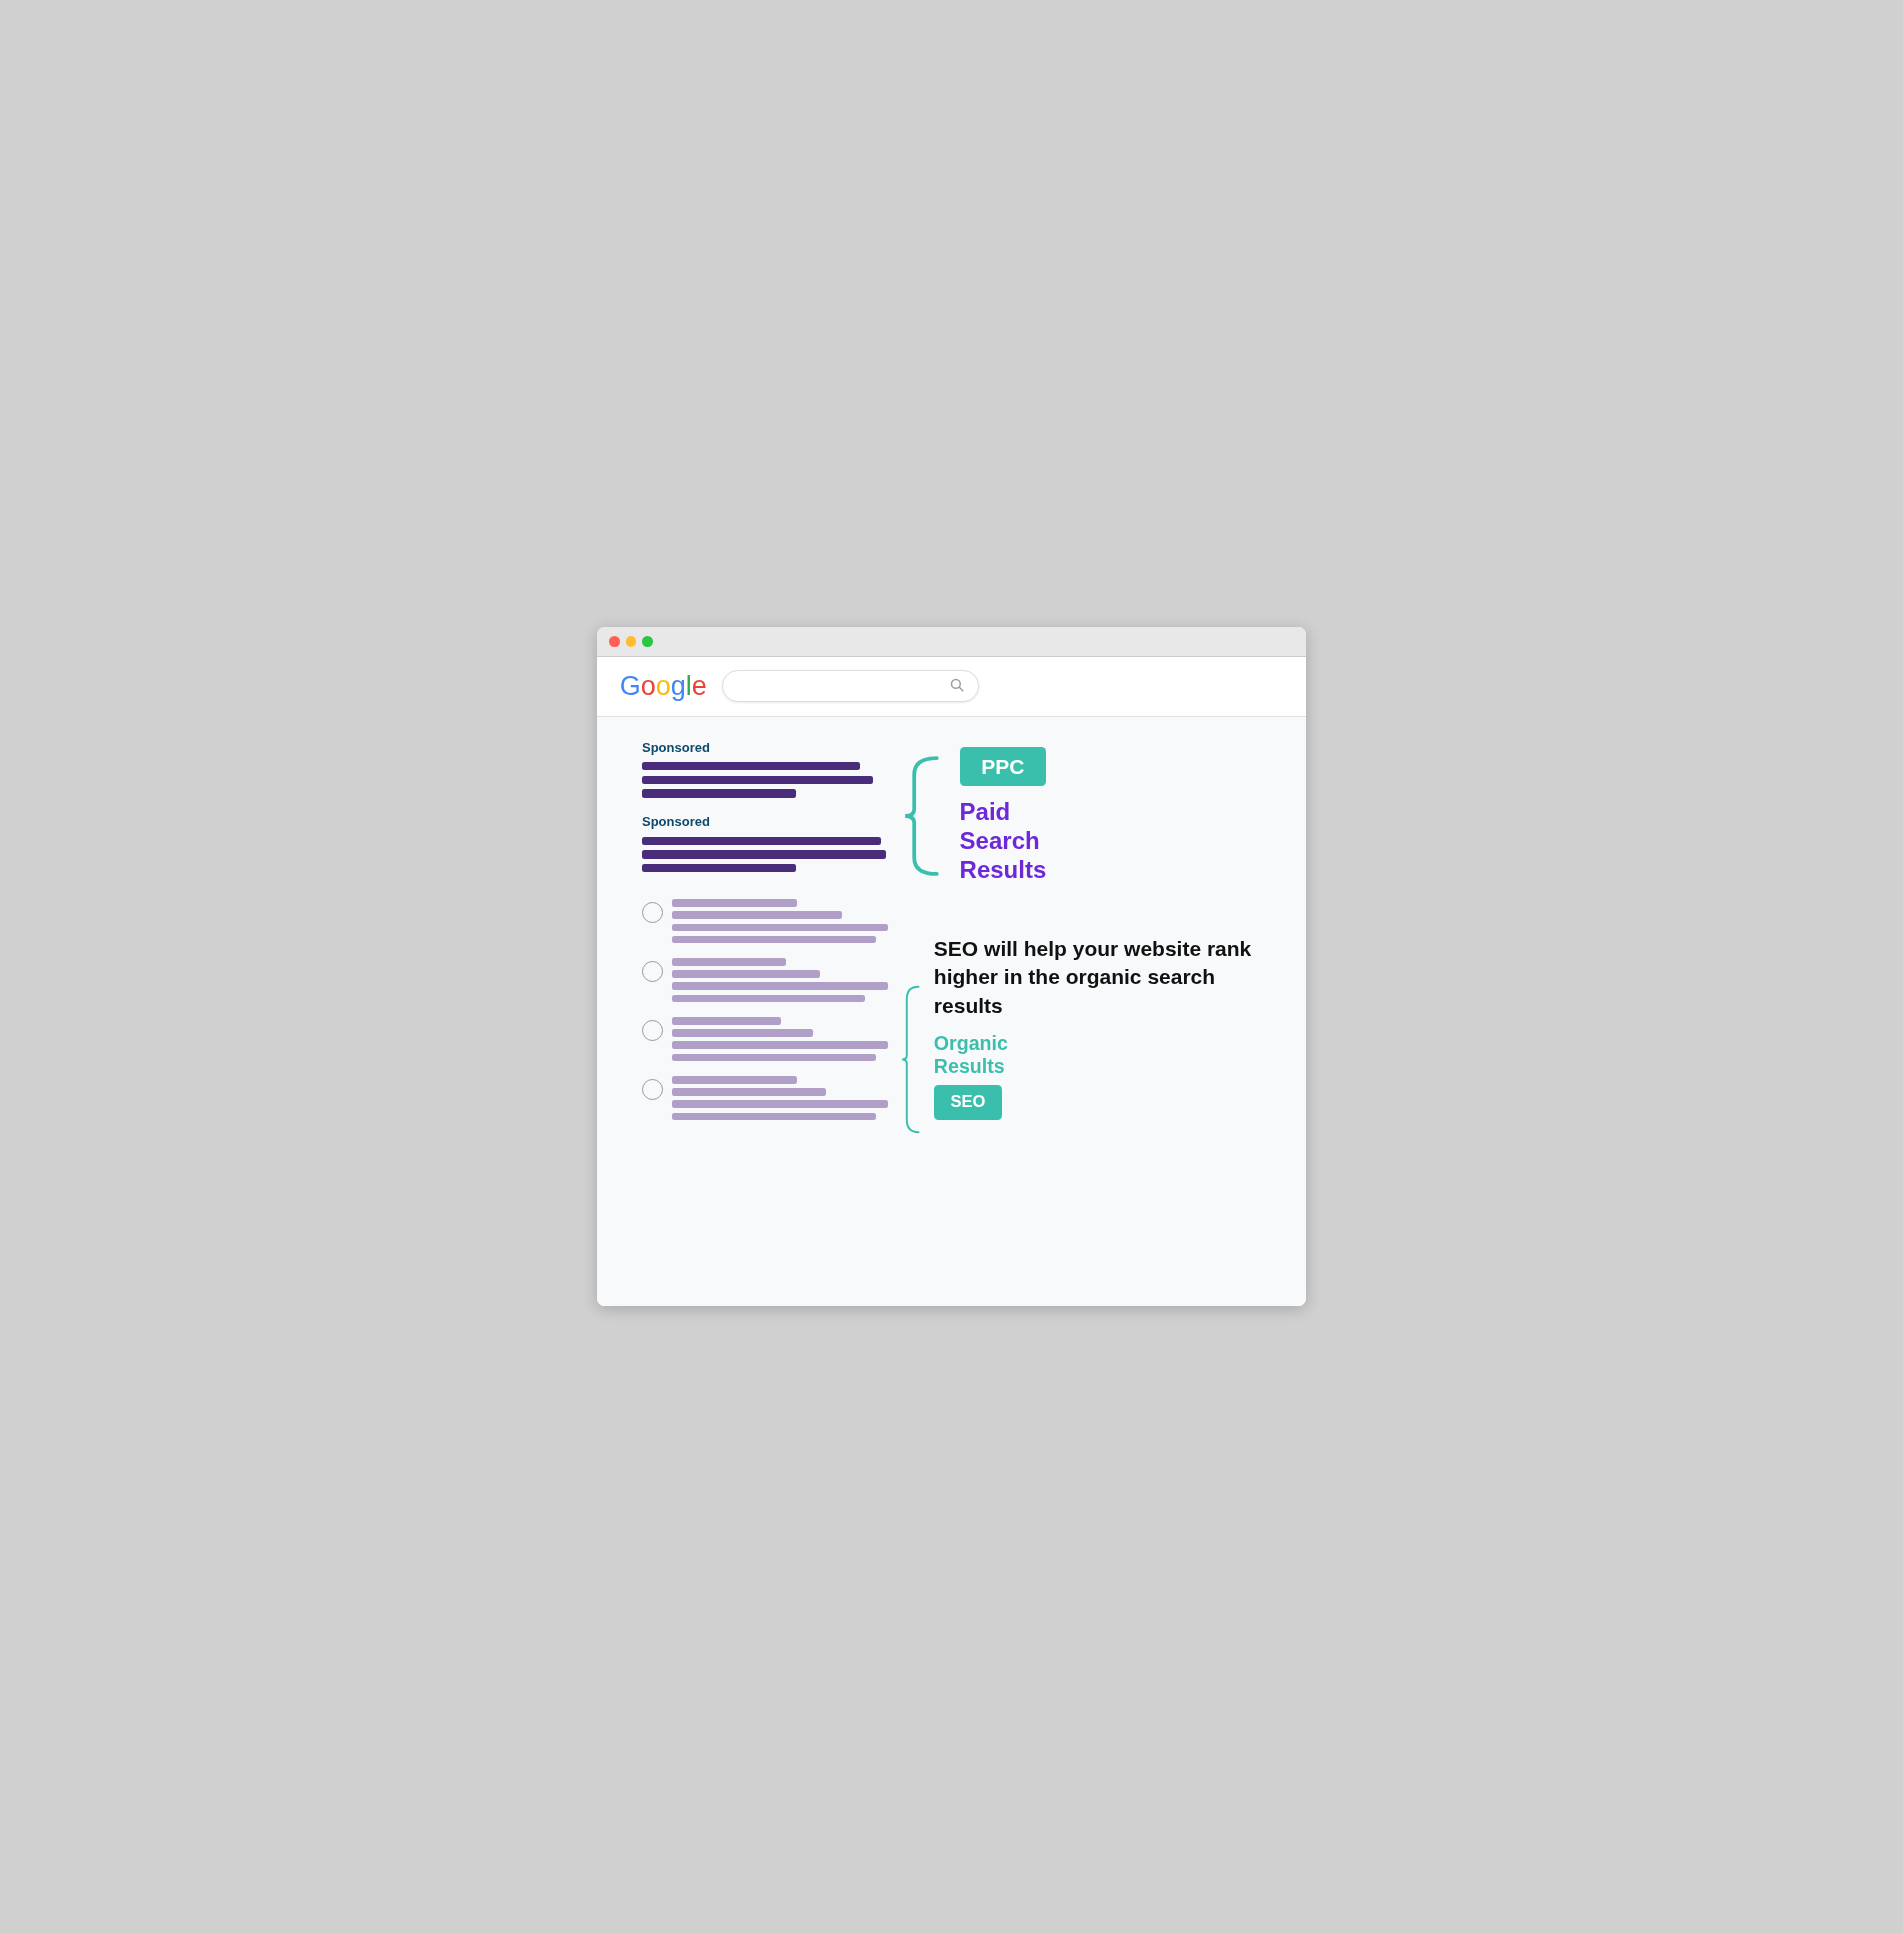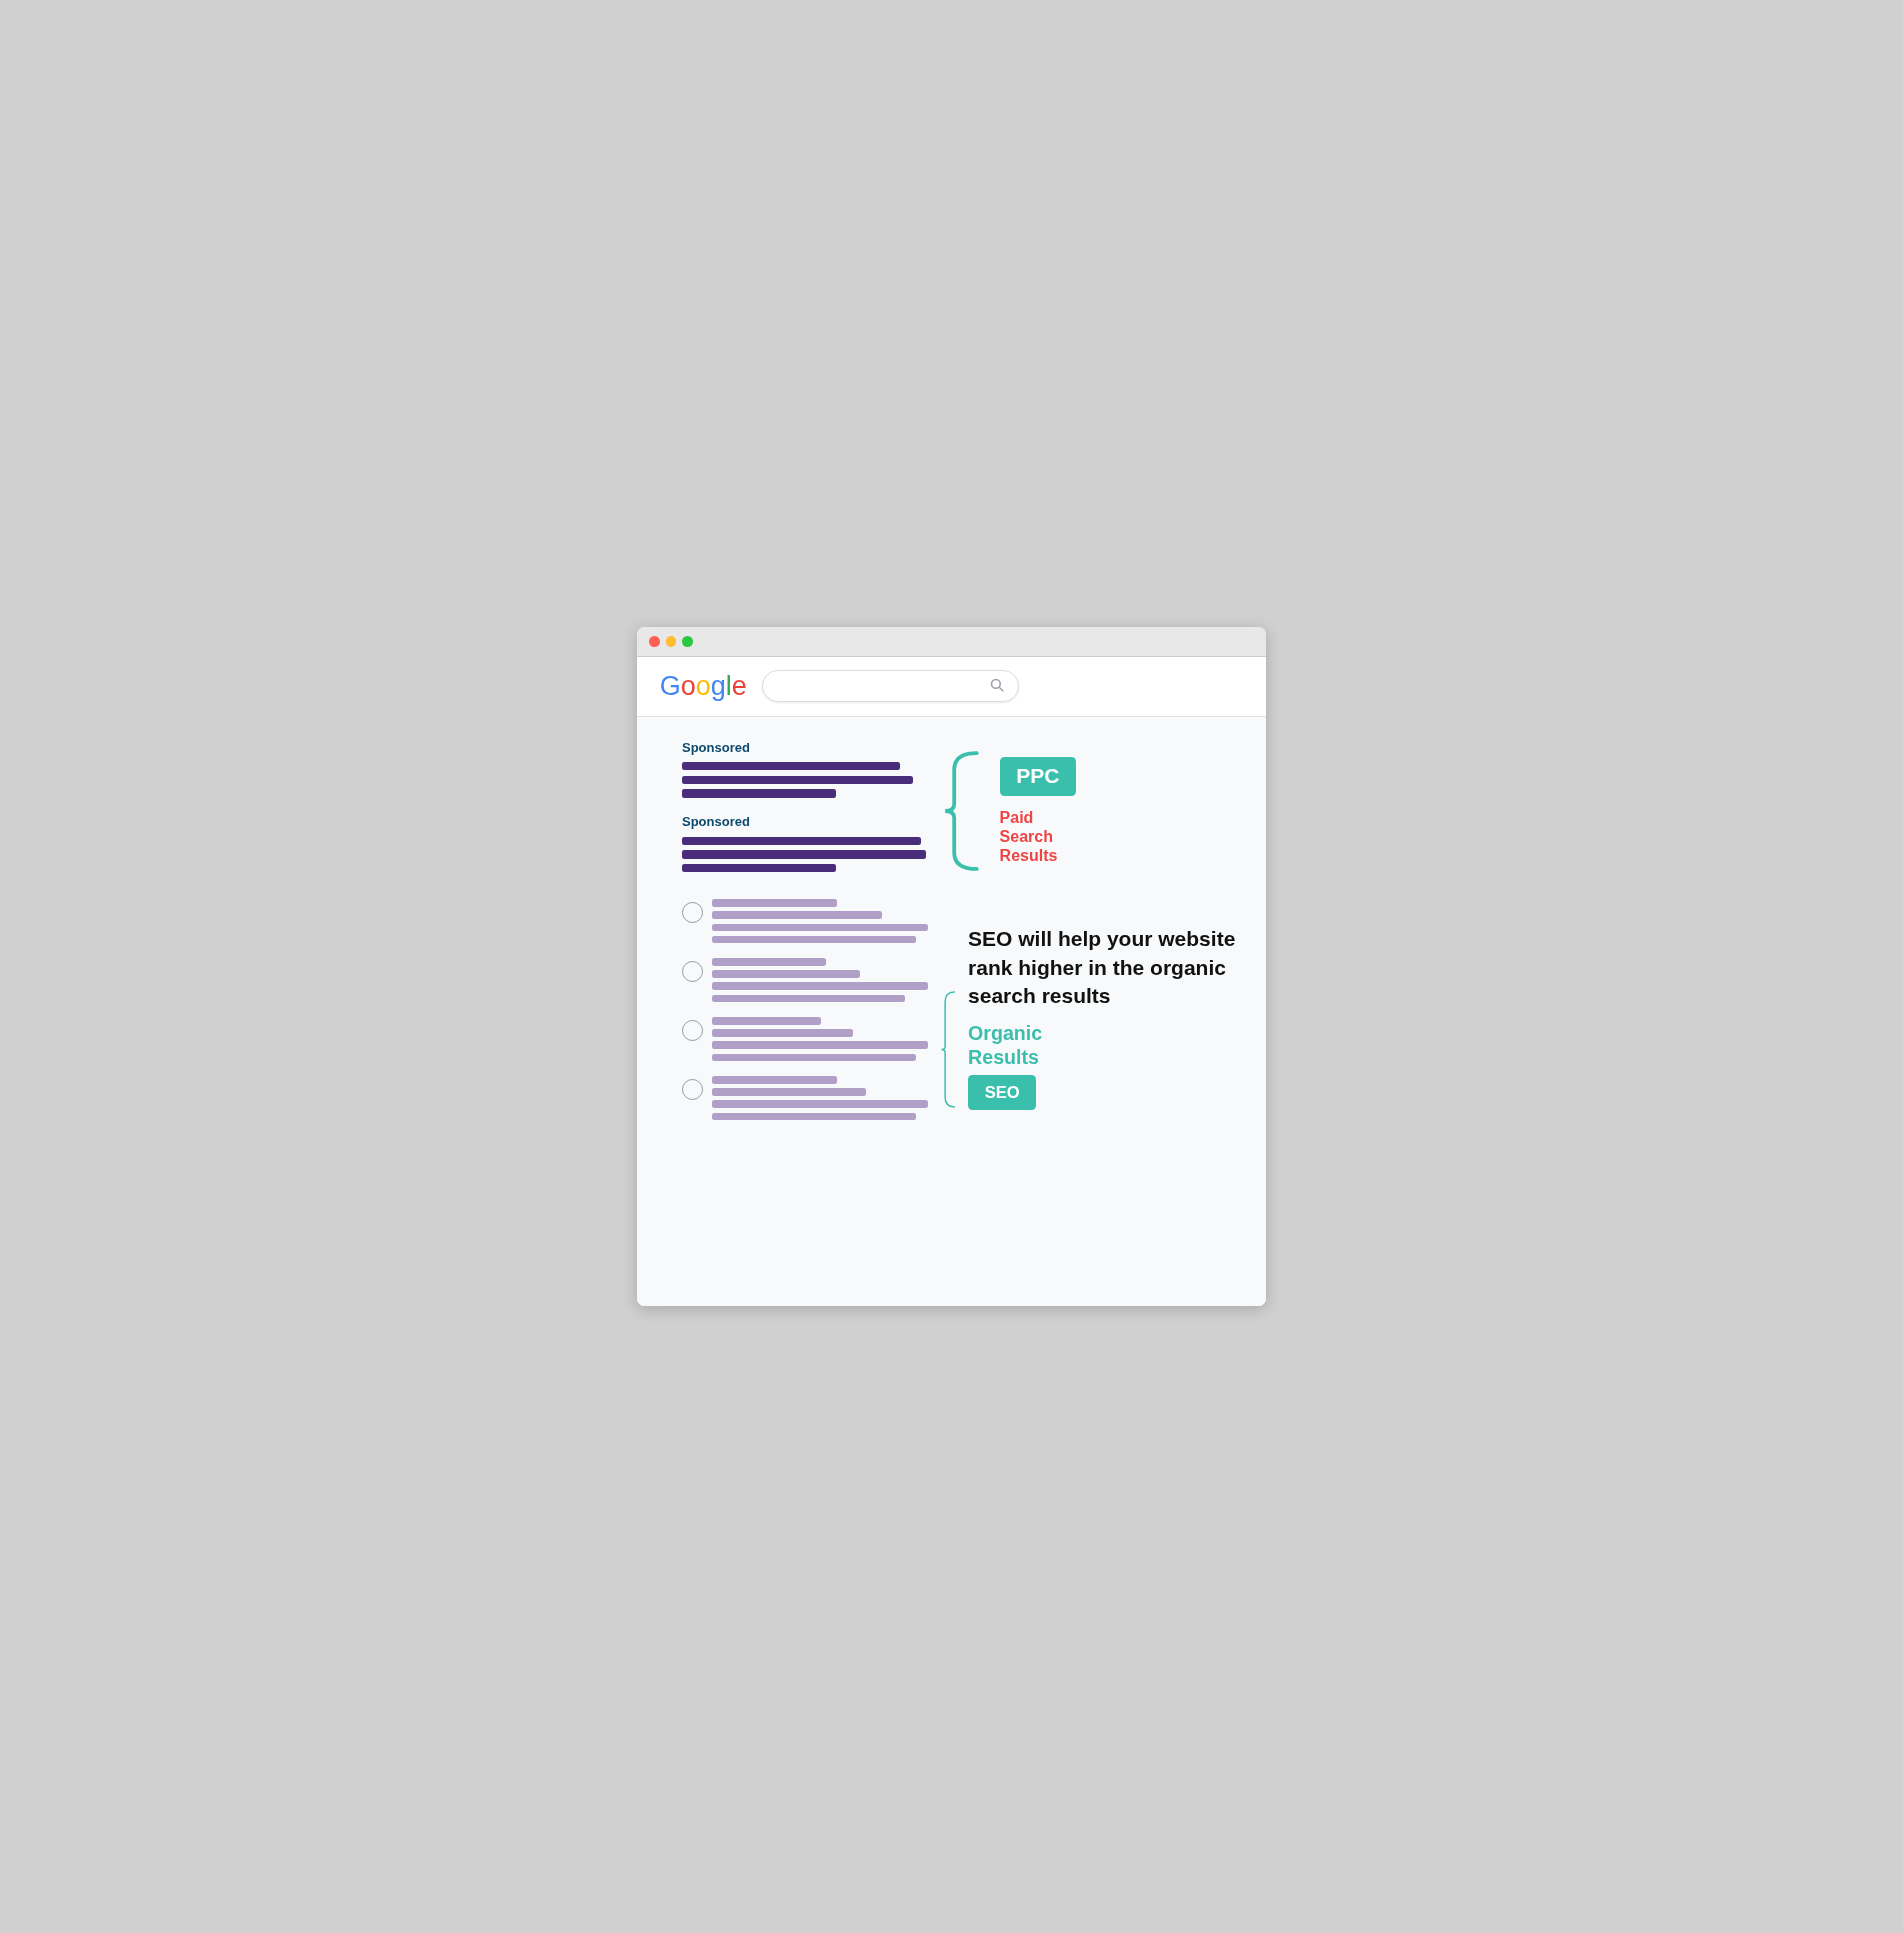--- a/index.html
+++ b/index.html
@@ -8,21 +8,21 @@
       display: flex;
       justify-content: center;
       align-items: center;
       min-height: 100vh;
       font-family: Arial, sans-serif;
     }
 
     .browser-window {
       background: #f0f0f0;
       border-radius: 7.6px;
-      width: 629px;
+      width: 709px;
       box-shadow: 0 3px 15px rgba(0,0,0,0.2);
       overflow: hidden;
     }
 
     .title-bar {
       background: #e8e8e8;
       padding: 9px 12px;
       display: flex;
       align-items: center;
       gap: 6px;
@@ -146,22 +146,22 @@
       color: #fff;
       font-size: 21px;
       font-weight: bold;
       padding: 7.6px 16.6px;
       border-radius: 4.5px;
       text-align: center;
       display: inline-block;
     }
 
     .ppc-text {
-      color: #ef4444;
-      font-size: 16px;
+      color: #6d28d9;
+      font-size: 24px;
       font-weight: bold;
       line-height: 1.2;
       margin-top: 7.6px;
     }
 
     .seo-description {
       font-size: 21px;
       font-weight: bold;
       color: #111;
       line-height: 1.35;

